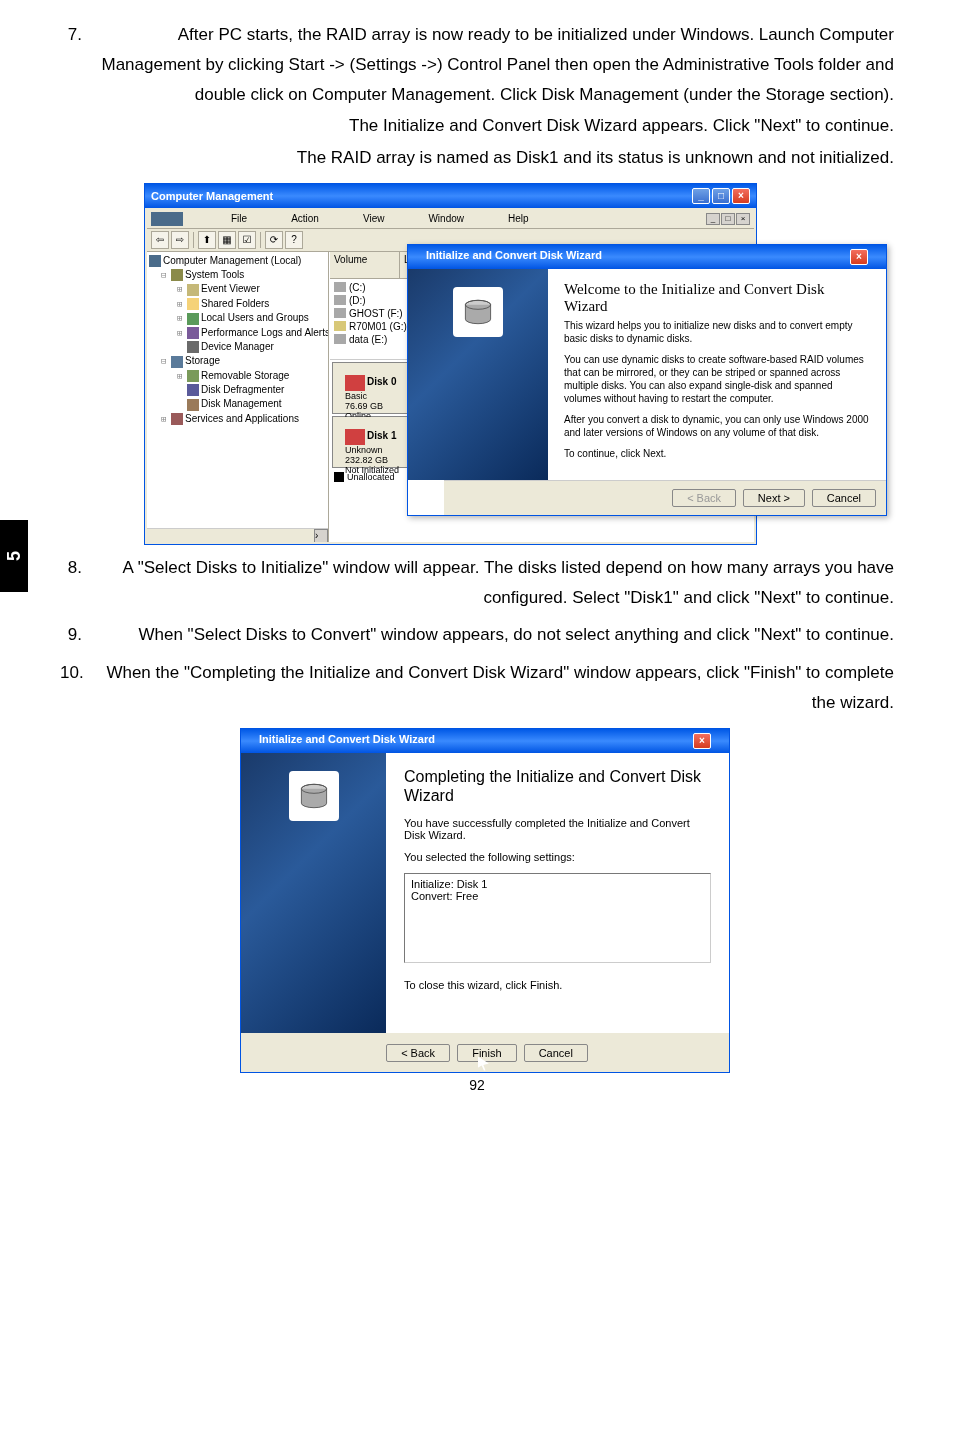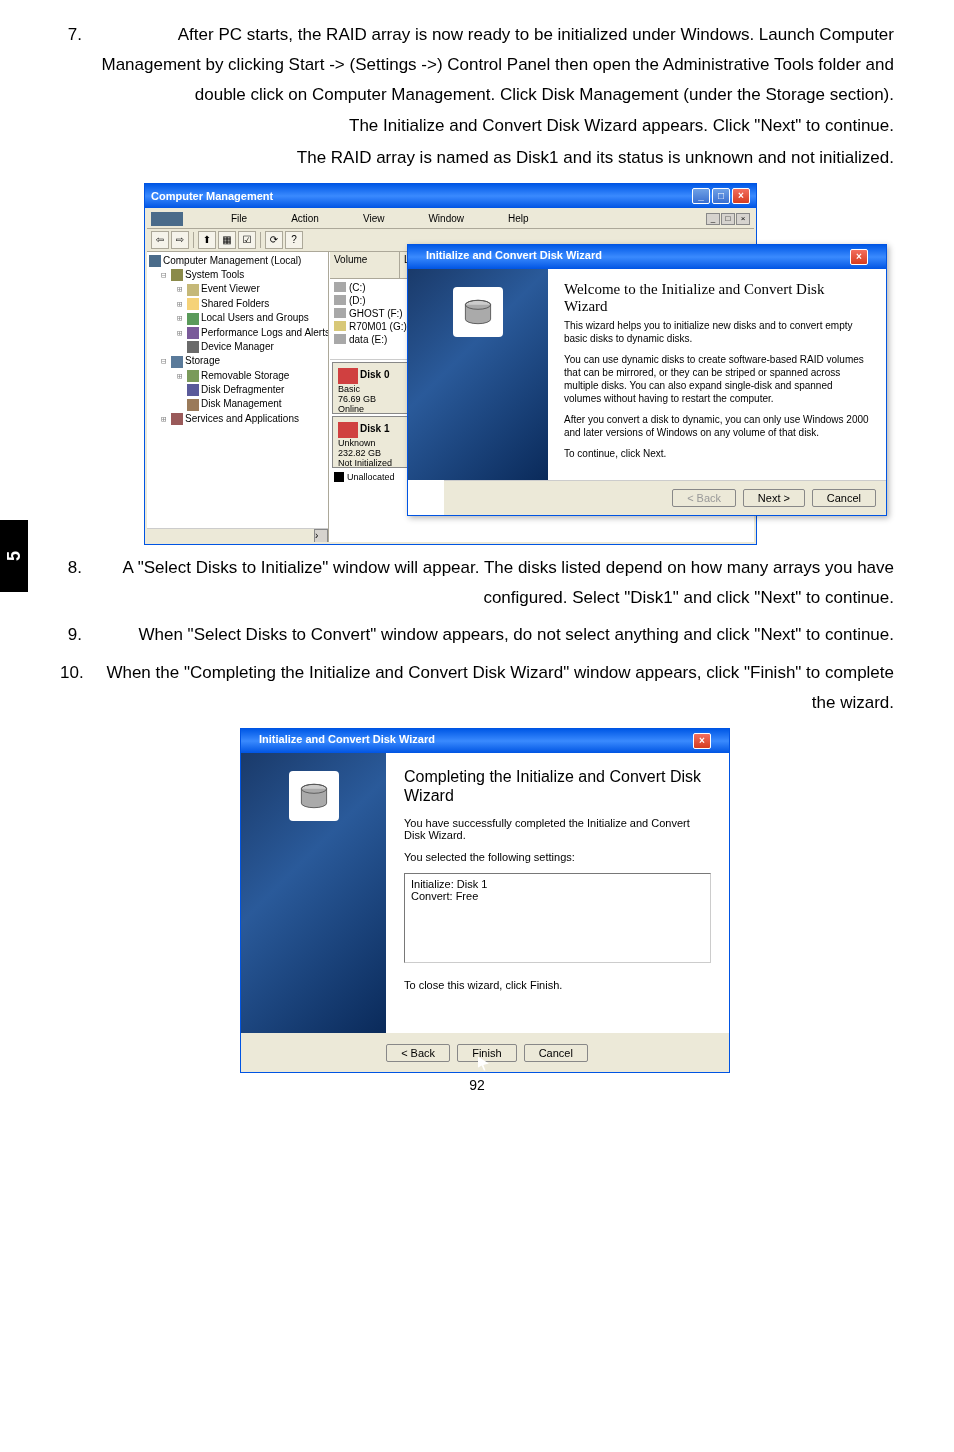--- a/index.html
+++ b/index.html
@@ -144,21 +144,21 @@
     font-size:10px;
     padding: 2px;
   }
   .vol-row { display:flex; align-items:center; padding:1px 2px;}
   .vol-icon { width:12px;height:10px;background:#888;display:inline-block;margin-right:3px;}
   .vol-icon.hd {background:#a8a8a8;}
   .vol-icon.cd {background:#d8c878;}
   
   .disk-panels { flex:1; background:#fff; border-top:1px solid #ccc; padding:0;}
   .disk-panel { border:1px solid #888; margin:2px; display:flex; height:52px;}
-  .disk-label { width:80px; background:#ece9d8; padding:5px; font-size:9px; border-right:1px solid #888;}
+  .disk-label { width:80px; background:#ece9d8; padding:12px; font-size:9px; border-right:1px solid #888;}
   .disk-label .dname { font-weight:bold; font-size:10px;}
   .disk-icon { width:20px;height:16px;display:inline-block;vertical-align:middle;margin-right:2px;}
   .di-basic { background:#d04040;}
   .di-unk { background:#d04040;}
   .disk-space { flex:1; padding:3px; font-size:9px;}
   .legend { padding:2px 4px; font-size:9px;}
   .legend-sq { display:inline-block;width:10px;height:10px;background:#000;vertical-align:middle;margin-right:3px;}
   
   
   .wizard {

